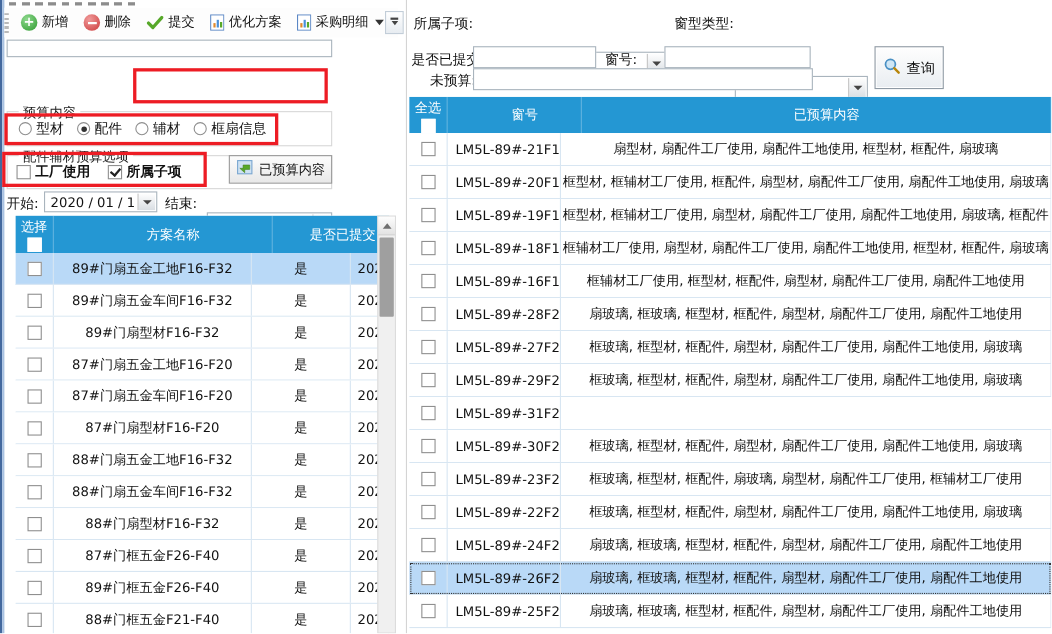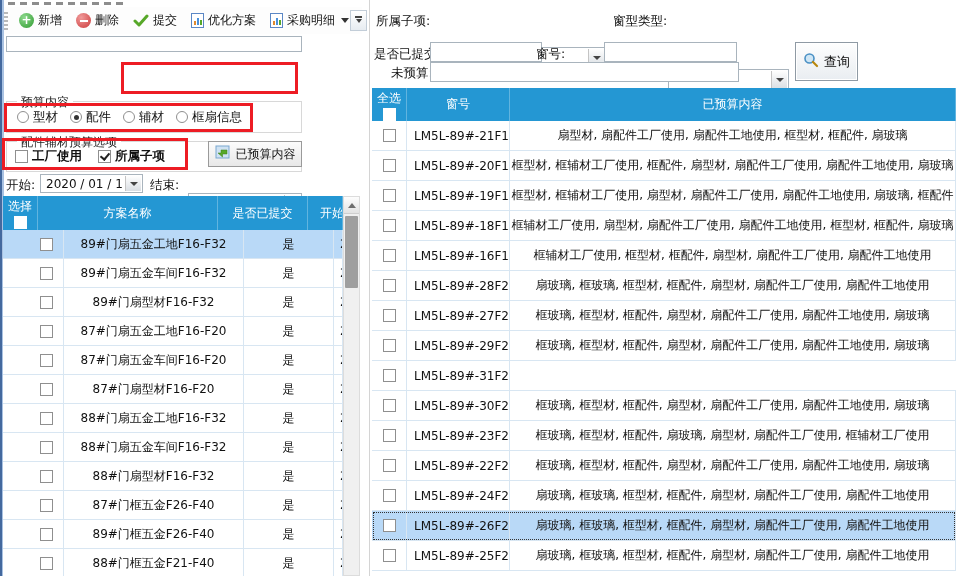--- a/index.html
+++ b/index.html
@@ -65,33 +65,33 @@
   .match-btn{left:208px;top:141px;width:92px;height:24px;border:1px solid #9a9a9a;background:linear-gradient(#fcfcfc,#e8e8e8);
     display:flex;align-items:center;justify-content:center;gap:5px;}
   .date-label{top:177px;font-size:12.5px;}
   .dtp{height:17px;background:#fff;border:1px solid var(--ctl-border);display:flex;align-items:center;padding-left:5px;font-size:12px;position:relative;}
   .dd{position:absolute;right:1px;top:1px;bottom:1px;width:15px;background:linear-gradient(#fefefe,#d9dee3);border-left:1px solid #c4c4c4;
     display:flex;align-items:center;justify-content:center;}
   .dd::after{content:"";width:0;height:0;border:4px solid transparent;border-top:4px solid #444;margin-top:4px;}
 
   
   .tbl{background:#fff;}
-  .thead{display:grid;background:var(--hdr);color:#fff;height:34px;}
+  .thead{display:grid;background:var(--hdr);color:#fff;height:34px;gap:19px;}
   .th{display:flex;align-items:center;justify-content:center;border-right:1px solid rgba(255,255,255,.28);overflow:hidden;white-space:nowrap;}
   .th.stack{flex-direction:column;gap:1px;padding-top:1px;}
   .th .cb{background:#fff;border-color:#fff;}
   .trow{display:grid;background:#fff;border-bottom:1px solid var(--grid);box-sizing:border-box;}
   .td{display:flex;align-items:center;border-right:1px solid var(--grid);overflow:hidden;white-space:nowrap;box-sizing:border-box;}
   .td.center{justify-content:center;}
   .sel-row{background:var(--sel);}
   .focus-row{outline:1px dotted #333;outline-offset:-2px;}
 
-  .plan-table{left:3px;top:196px;width:340px;height:380px;overflow:hidden;}
+  .plan-table{left:14px;top:196px;width:340px;height:380px;overflow:hidden;}
   .plan-table .thead,.plan-table .trow{grid-template-columns:35px 180px 90px 1fr;}
-  .plan-table .trow{height:29px;padding-left:26px;}
+  .plan-table .trow{height:29px;}
   .plan-table .th.start{justify-content:flex-start;padding-left:12px;}
   .c-date{padding-left:6px;}
 
   .sb{left:343px;top:196px;width:17px;height:380px;background:#f0f0f0;border:1px solid #dcdcdc;box-sizing:border-box;}
   .sb-up{height:16px;background:linear-gradient(#fdfdfd,#e3e3e3);border-bottom:1px solid #cfcfcf;display:flex;align-items:center;justify-content:center;}
   .sb-up::after{content:"";width:0;height:0;border:4px solid transparent;border-bottom:5px solid #6f6f6f;margin-bottom:3px;}
   .sb-thumb{margin:2px 1px;height:72px;background:#9f9f9f;border-radius:1px;}
 
   
   .flabel{font-size:12.5px;}
@@ -349,21 +349,21 @@
   <div class="abs combo" style="left:430px;top:9px;width:174px;">
     <span class="dd"></span>
   </div>
   <span class="abs flabel" style="left:613px;top:13px;">窗型类型:</span>
   <div class="abs combo" style="left:668px;top:9px;width:119px;">
     <span class="dd"></span>
   </div>
 
   <span class="abs flabel" style="left:374px;top:46px;">是否已提交:</span>
   <div class="abs rinput" style="left:430px;top:42px;width:110px;"></div>
-  <span class="abs flabel" style="left:536px;top:46px;">窗号:</span>
+  <span class="abs flabel" style="left:550px;top:46px;">窗号:</span>
   <div class="abs rinput" style="left:604px;top:42px;width:131px;"></div>
 
   <span class="abs cb" style="left:374px;top:65px;"></span>
   <span class="abs flabel" style="left:391px;top:65px;">未预算:</span>
   <div class="abs rinput" style="left:430px;top:62px;width:307px;"></div>
 
   <div class="abs query-btn">
     <span>
       <svg width="16" height="16" viewBox="0 0 16 16">
           <circle cx="6.5" cy="6.5" r="4.5" fill="#cfe6f5" stroke="#4a90c4" stroke-width="1.6"></circle>

